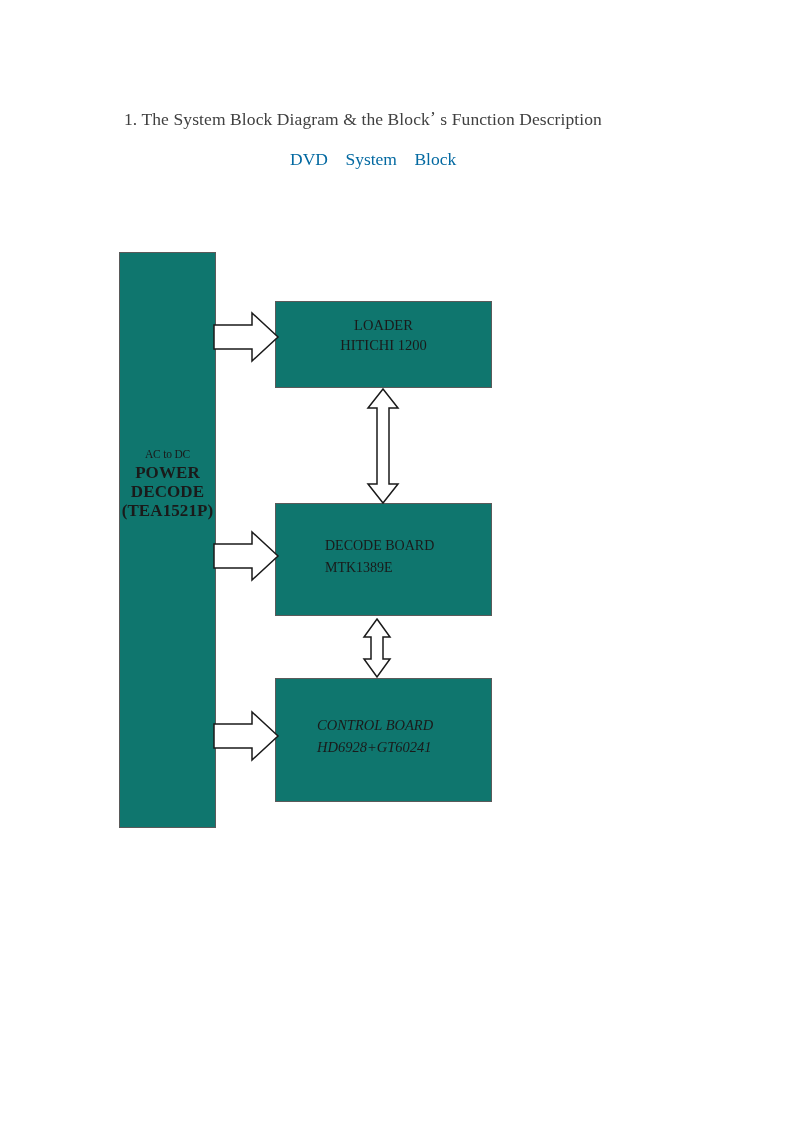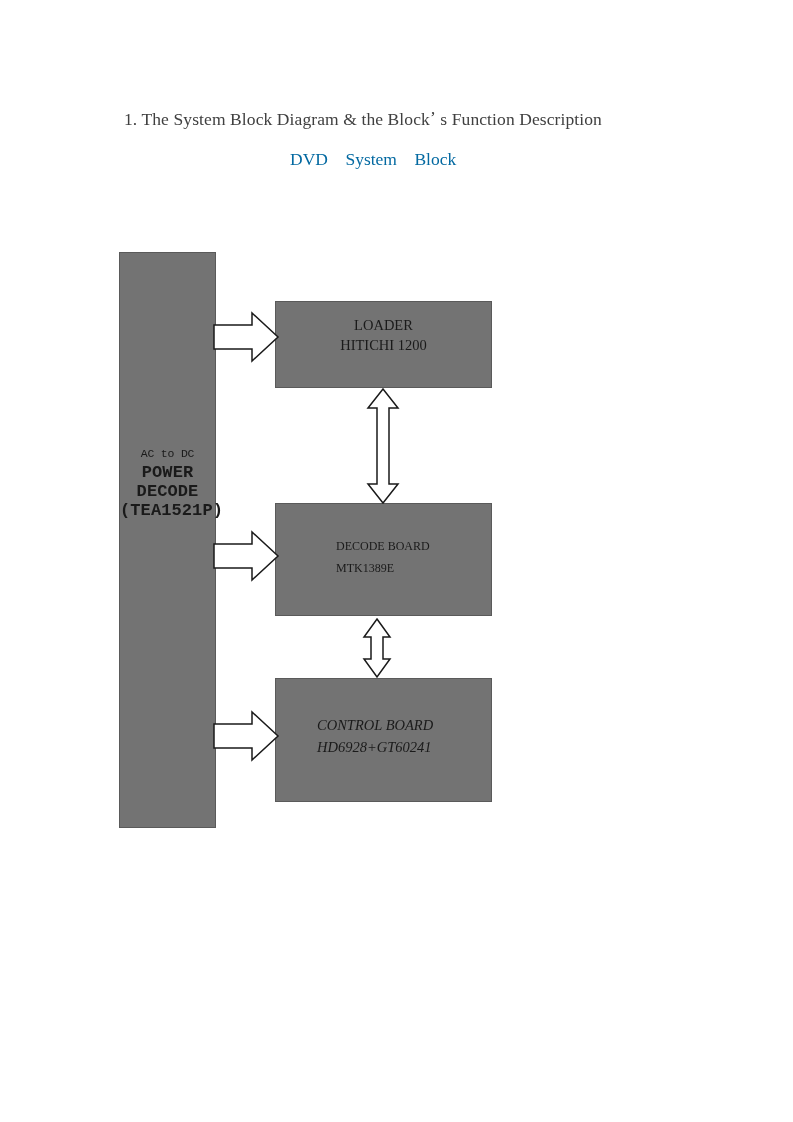--- a/index.html
+++ b/index.html
@@ -55,21 +55,21 @@
     top: 0;
     width: 793px;
     height: 1122px;
   }
 
   
   .box {
     position: absolute;
     box-sizing: border-box;
     border: 1.4px solid #5a5a5a;
-    background: #737373;
+    background: #0f766e;
   }
 
   .box-power {
     left: 119px;
     top: 252px;
     width: 97px;
     height: 576px;
   }
 
   .box-loader {
@@ -95,21 +95,20 @@
   }
 
   
   .power-text {
     position: absolute;
     left: 0;
     right: 0;
     top: 192px;
     text-align: center;
     line-height: 19.5px;
-    font-family: Liberation Mono, monospace;
   }
   .power-text .line-small {
     font-size: 11.5px;
     font-weight: normal;
     display: block;
     line-height: 18px;
     letter-spacing: -0.2px;
   }
   .power-text .line-bold {
     font-size: 17px;
@@ -125,24 +124,24 @@
     right: 0;
     top: 13px;
     text-align: center;
     font-size: 14.5px;
     line-height: 20px;
   }
   .loader-text span { display: block; }
 
   .decode-text {
     position: absolute;
-    left: 60px;
+    left: 49px;
     top: 31px;
     text-align: left;
-    font-size: 12px;
+    font-size: 14px;
     line-height: 22px;
   }
   .decode-text span { display: block; }
 
   .control-text {
     position: absolute;
     left: 41px;
     top: 35px;
     text-align: left;
     font-size: 14.5px;

